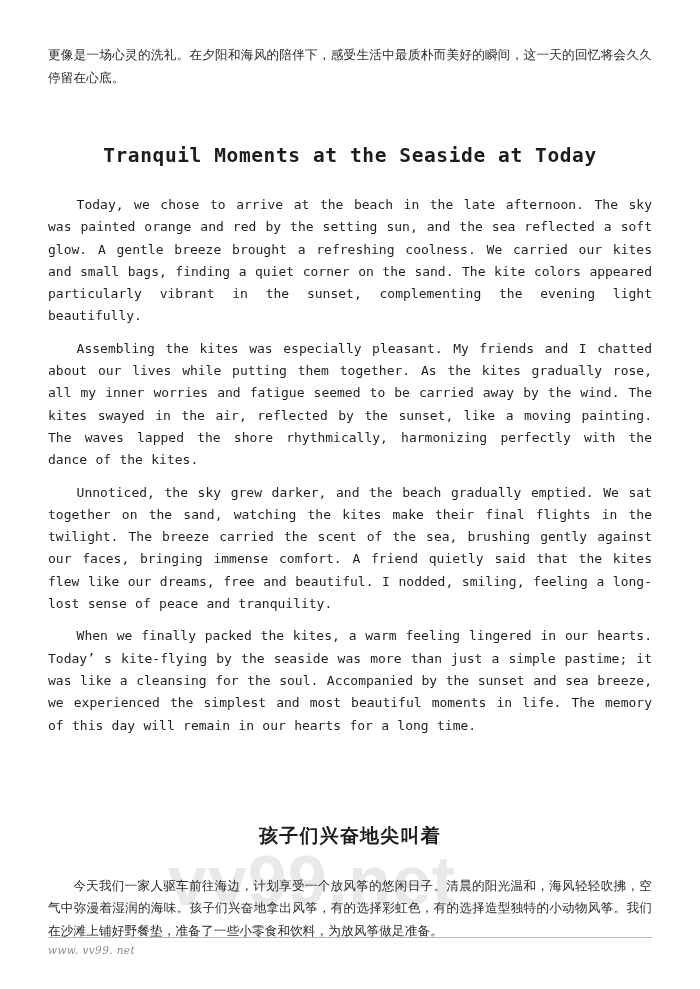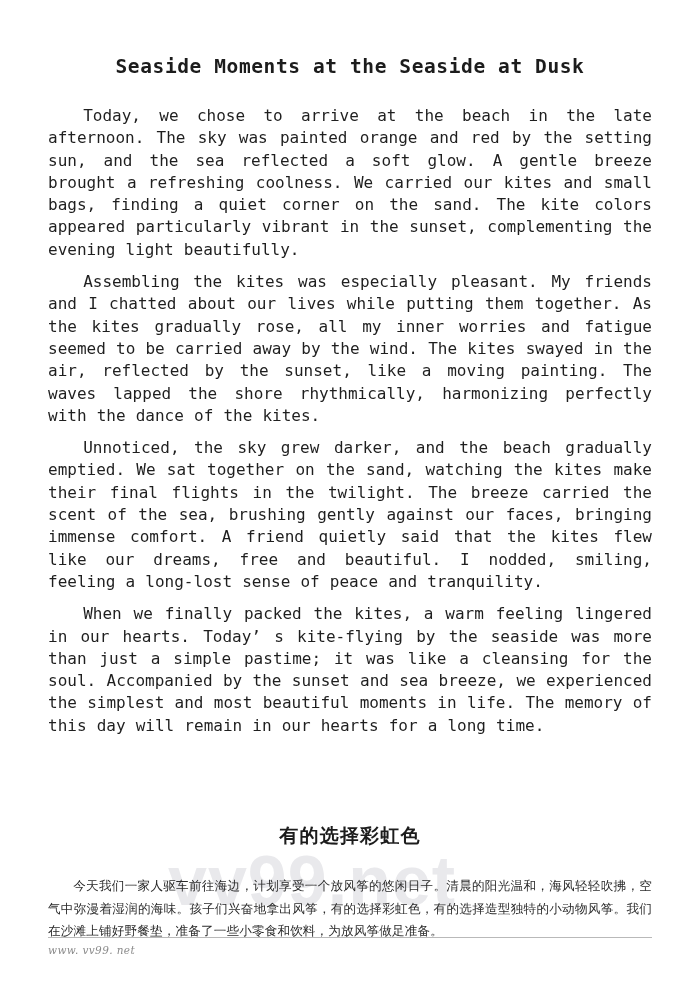--- a/index.html
+++ b/index.html
@@ -61,21 +61,21 @@
     color: #1c1c1c;
     text-align: center;
     letter-spacing: 0.6px;
     margin: 0;
     padding-top: 55px;
   }
 
   
   .en-para {
     font-family: "DejaVu Sans Mono", "Liberation Mono", monospace;
-    font-size: 16px;
+    font-size: 13px;
     line-height: 22.3px;
     color: #1f1f1f;
     text-align: justify;
     text-indent: 2.2em;
     margin: 0;
     letter-spacing: 0px;
     word-spacing: 0.5px;
   }
   .en-para + .en-para { margin-top: 10px; }
   .en-body { padding-top: 27px; }
@@ -117,31 +117,34 @@
 </style>
 </head>
 <body>
 
 <div class="page">
 
   <div class="watermark">vv99.net</div>
 
   <div class="content">
 
+    <div class="top-block">
+      <p class="cn-para">更像是一场心灵的洗礼。在夕阳和海风的陪伴下，感受生活中最质朴而美好的瞬间，这一天的回忆将会久久停留在心底。</p>
+    </div>
 
-    <h1 class="en-title">Seaside Moments at the Seaside at Dusk</h1>
+    <h1 class="en-title">Tranquil Moments at the Seaside at Today</h1>
 
     <div class="en-body">
       <p class="en-para">Today, we chose to arrive at the beach in the late afternoon. The sky was painted orange and red by the setting sun, and the sea reflected a soft glow. A gentle breeze brought a refreshing coolness. We carried our kites and small bags, finding a quiet corner on the sand. The kite colors appeared particularly vibrant in the sunset, complementing the evening light beautifully.</p>
       <p class="en-para">Assembling the kites was especially pleasant. My friends and I chatted about our lives while putting them together. As the kites gradually rose, all my inner worries and fatigue seemed to be carried away by the wind. The kites swayed in the air, reflected by the sunset, like a moving painting. The waves lapped the shore rhythmically, harmonizing perfectly with the dance of the kites.</p>
       <p class="en-para">Unnoticed, the sky grew darker, and the beach gradually emptied. We sat together on the sand, watching the kites make their final flights in the twilight. The breeze carried the scent of the sea, brushing gently against our faces, bringing immense comfort. A friend quietly said that the kites flew like our dreams, free and beautiful. I nodded, smiling, feeling a long-lost sense of peace and tranquility.</p>
       <p class="en-para">When we finally packed the kites, a warm feeling lingered in our hearts. Today’ s kite-flying by the seaside was more than just a simple pastime; it was like a cleansing for the soul. Accompanied by the sunset and sea breeze, we experienced the simplest and most beautiful moments in life. The memory of this day will remain in our hearts for a long time.</p>
     </div>
 
-    <h2 class="cn-heading">有的选择彩虹色</h2>
+    <h2 class="cn-heading">孩子们兴奋地尖叫着</h2>
 
     <div class="cn-body">
       <p class="cn-para cn-indent">今天我们一家人驱车前往海边，计划享受一个放风筝的悠闲日子。清晨的阳光温和，海风轻轻吹拂，空气中弥漫着湿润的海味。孩子们兴奋地拿出风筝，有的选择彩虹色，有的选择造型独特的小动物风筝。我们在沙滩上铺好野餐垫，准备了一些小零食和饮料，为放风筝做足准备。</p>
     </div>
 
   </div>
 
   <div class="footer">
     <hr class="footer-rule">
     <div class="footer-url">www. vv99. net</div>

